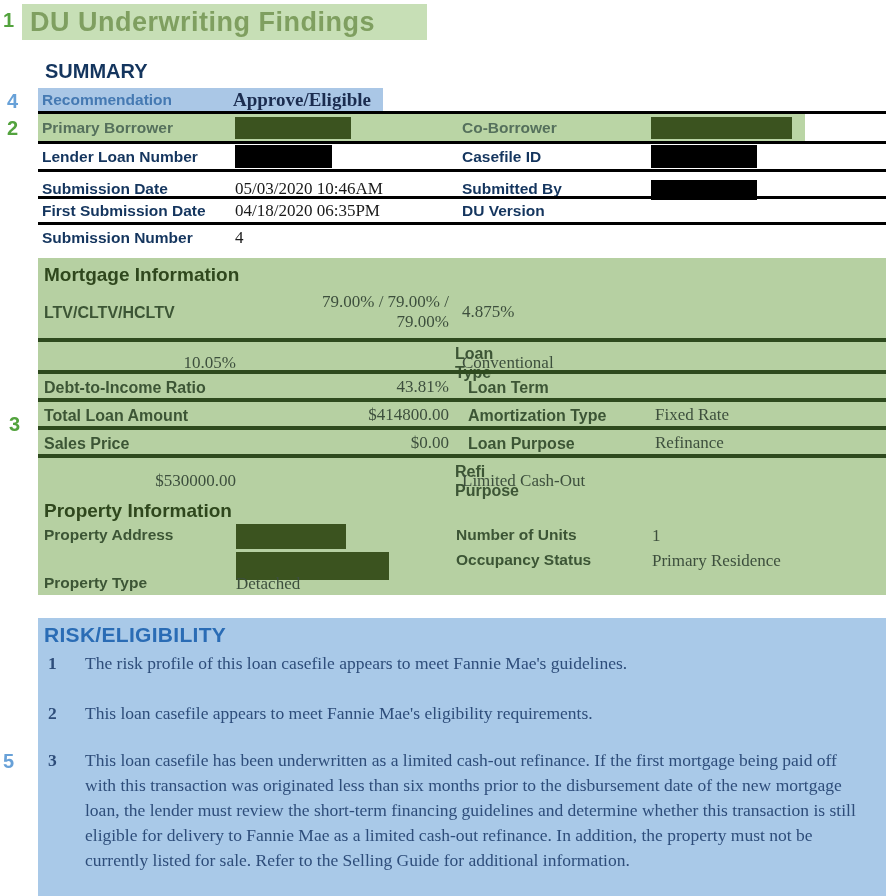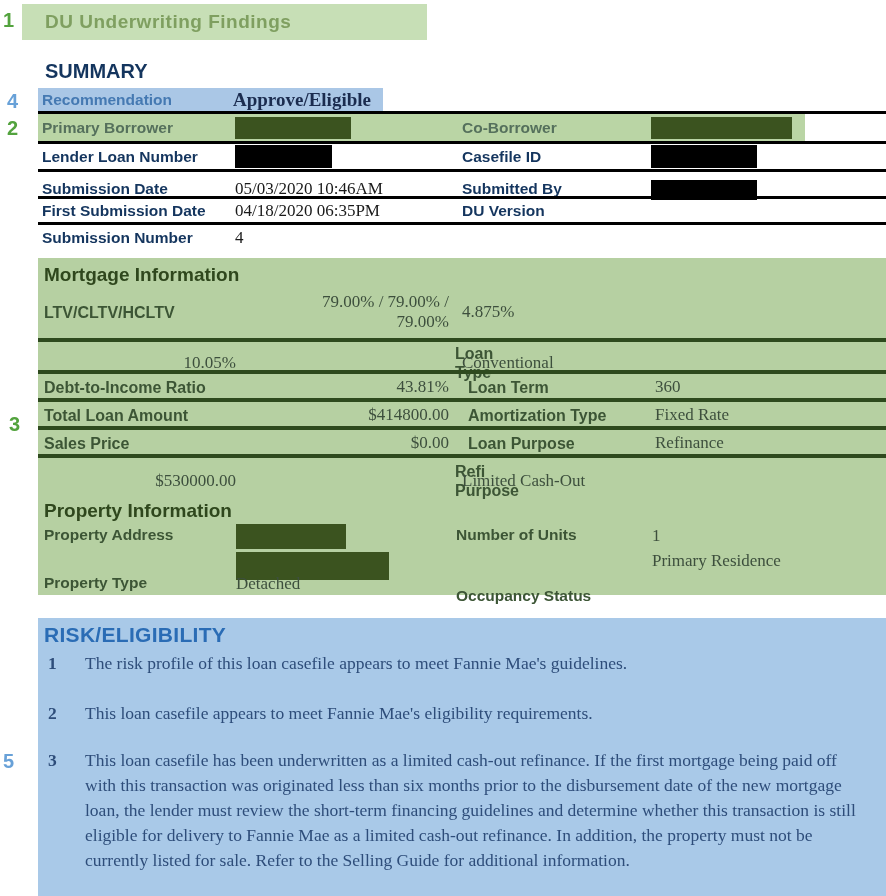--- a/index.html
+++ b/index.html
@@ -16,21 +16,21 @@
   .page{position:relative; width:886px; height:896px; background:#fff; overflow:hidden;}
 
   
   .marker{position:absolute; font-weight:bold; font-size:20px; line-height:20px;}
   .marker.green{color:var(--c-marker-green);}
   .marker.blue{color:var(--c-marker-blue);}
 
   
   .doc-title{position:absolute; left:22px; top:4px; width:405px; height:36px;
     background:var(--c-title-bg); color:var(--c-title-text);
-    font-size:19px; font-weight:bold; line-height:36px; padding-left:23px; letter-spacing:0.5px;}
+    font-size:27px; font-weight:bold; line-height:36px; padding-left:8px; letter-spacing:0.5px;}
 
   
   .summary-head{position:absolute; left:45px; top:60px; font-size:20px; font-weight:bold; color:var(--c-navy);}
   .rec-band{position:absolute; left:38px; top:88px; width:345px; height:24px; background:var(--c-rec-bg); display:flex;}
   .rec-label{font-size:15.5px; font-weight:bold; color:var(--c-rec-label); line-height:24px; padding-left:4px; width:195px;}
   .rec-value{font-family:"Liberation Serif", serif; font-weight:bold; font-size:19px; line-height:24px; color:var(--c-rec-value);}
   .hline{position:absolute; left:38px; width:848px; height:3px; background:#000;}
 
   .srow{position:absolute; left:38px; width:848px; display:grid;
     grid-template-columns:197px 223px 193px 1fr; align-items:center;}
@@ -147,21 +147,20 @@
       <span class="lab">Loan Type</span>
       <span class="v2">Conventional</span>
     </div>
     <div class="gsep" style="top:112px;"></div>
 
     <div class="mrow" style="top:118px; height:22px;">
       <span class="lab">Debt-to-Income Ratio</span>
       <span class="v1">43.81%</span>
       <span></span>
       <span class="lab">Loan Term</span>
-      <span class="v2">360</span>
     </div>
     <div class="gsep" style="top:140px;"></div>
 
     <div class="mrow" style="top:146px; height:22px;">
       <span class="lab">Total Loan Amount</span>
       <span class="v1">$414800.00</span>
       <span></span>
       <span class="lab">Amortization Type</span>
       <span class="v2">Fixed Rate</span>
     </div>
@@ -188,21 +187,21 @@
     <div class="prop-item plab" style="left:6px; top:268px;">Property Address</div>
     <div class="prop-item" style="left:198px; top:266px;">
       <span class="redact green" style="width:110px; height:25px;"></span>
     </div>
     <div class="prop-item plab" style="left:418px; top:268px;">Number of Units</div>
     <div class="prop-item pval" style="left:614px; top:268px;">1</div>
 
     <div class="prop-item" style="left:198px; top:294px;">
       <span class="redact green" style="width:153px; height:28px;"></span>
     </div>
-    <div class="prop-item plab" style="left:418px; top:293px;margin-top:36px;">Occupancy Status</div>
+    <div class="prop-item plab" style="left:418px; top:293px;">Occupancy Status</div>
     <div class="prop-item pval" style="left:614px; top:293px;">Primary Residence</div>
 
     <div class="prop-item plab" style="left:6px; top:316px;">Property Type</div>
     <div class="prop-item pval" style="left:198px; top:316px;">Detached</div>
   </div>
 
   <div class="blue-panel">
     <div class="bp-head">RISK/ELIGIBILITY</div>
 
     <div class="ritem" style="top:33px;">

